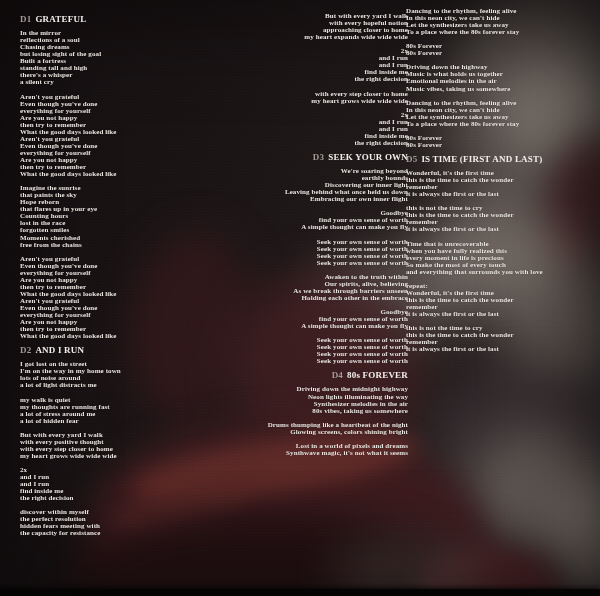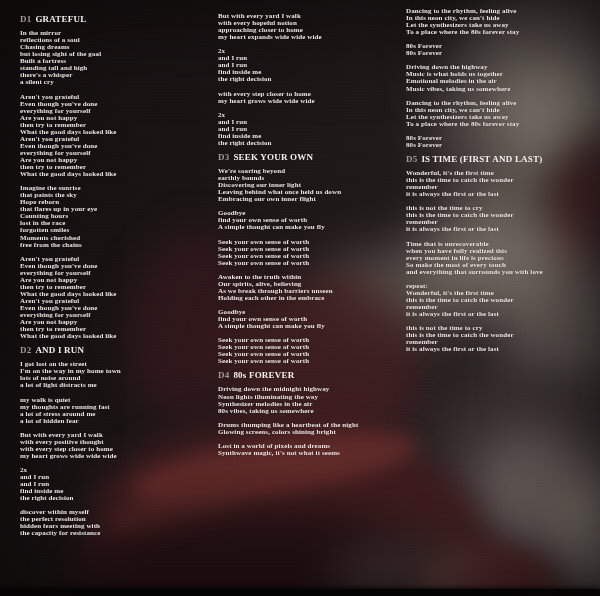--- a/index.html
+++ b/index.html
@@ -34,21 +34,21 @@
     background-image:repeating-linear-gradient(0deg,rgba(255,255,255,.015) 0 1px,transparent 1px 3px),
                      repeating-linear-gradient(90deg,rgba(0,0,0,.03) 0 1px,transparent 1px 2px);}
   .vignette{position:absolute;inset:0;pointer-events:none;
     box-shadow:inset 0 0 90px 18px rgba(6,3,4,.55);}
   .bottom-edge{position:absolute;left:0;bottom:0;width:600px;height:7px;background:#070505;
     box-shadow:0 -2px 4px rgba(0,0,0,.6);}
   
   .columns{position:absolute;inset:0;z-index:3;}
   .col{position:absolute;width:190px;color:#e9e5e0;}
   .col-1{left:20px;top:9px;}
-  .col-2{left:218px;top:13px;}
+  .col-2{left:218px;top:13px;text-align:right;}
   .col-3{left:406px;top:8px;}
   .line{height:7.05px;line-height:7.05px;font-size:7px;font-weight:bold;white-space:nowrap;
     letter-spacing:.1px;text-shadow:0 0 1px rgba(20,14,15,.45);}
   .stanza{margin:0 0 7.05px 0;}
   .heading{margin:7.05px 0 7.05px 0;height:7.05px;line-height:7.05px;font-size:9px;font-weight:bold;
     white-space:nowrap;letter-spacing:.2px;}
   .heading .hnum{color:#a19a96;margin-right:4px;font-weight:bold;}
   .heading .htitle{color:#f2efeb;}
 </style>
 </head>

